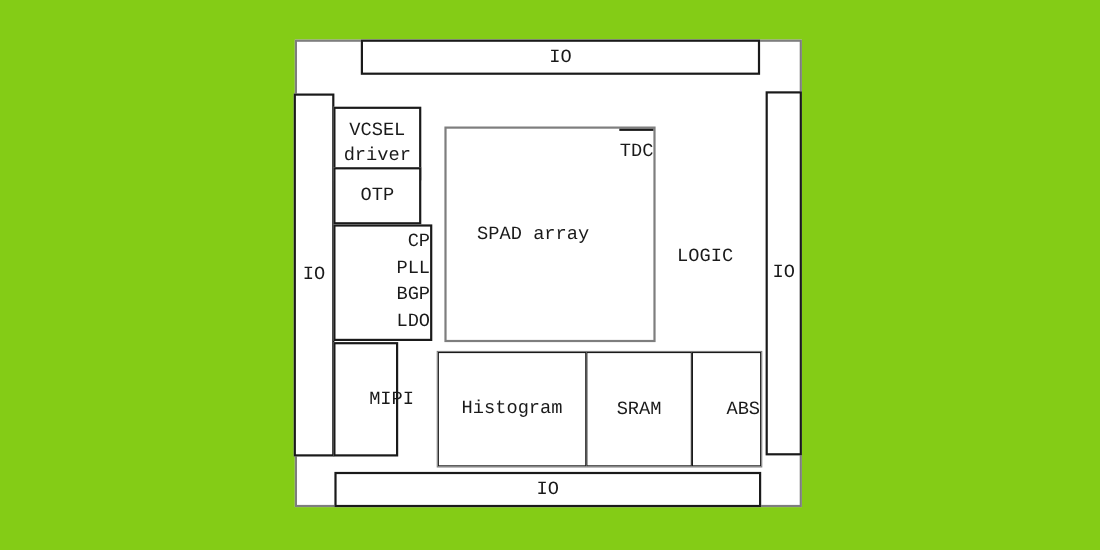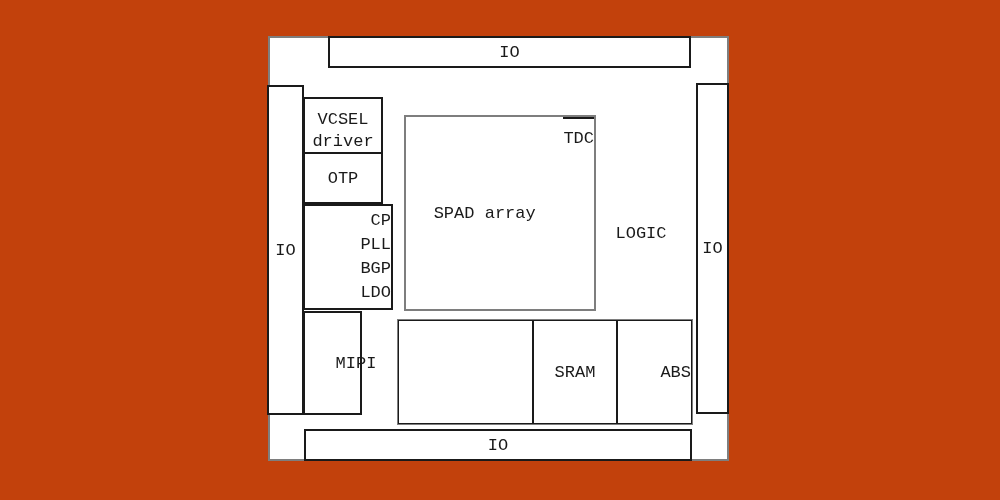--- a/index.html
+++ b/index.html
@@ -4,21 +4,21 @@
 <style>
   html, body {
     margin: 0;
     padding: 0;
     background: #ffffff;
   }
   .canvas {
     position: relative;
     width: 1000px;
     height: 500px;
-    background: #c2410c;
+    background: #84cc16;
     font-family: "Liberation Mono", "DejaVu Sans Mono", monospace;
     font-size: 17px;
     color: #1a1a1a;
     overflow: hidden;
   }
   .abs {
     position: absolute;
     box-sizing: border-box;
   }
   .box {
@@ -78,21 +78,21 @@
     box-sizing: border-box;
     border: 1px solid #1a1a1a;
     background: #ffffff;
     display: flex;
     flex-direction: column;
     align-items: center;
     justify-content: center;
     text-align: center;
   }
   #hist-cell { width: 135px; }
-  #sram-cell { width: 84px;  }
+  #sram-cell { width: 96px;  }
   #abs-cell  { flex: 1; align-items: flex-end;      }
 </style>
 </head>
 <body>
 
 <div class="canvas">
 
   <div id="chip" class="chip-outline"></div>
 
   <div id="io-top" class="box">
@@ -131,20 +131,21 @@
     </div>
     <div id="tdc-area">
       <span>TDC</span>
     </div>
   </div>
 
   <div id="logic-label" class="label">LOGIC</div>
 
   <div id="hist-group" class="abs">
     <div id="hist-cell" class="cell">
+      <div class="line">Histogram</div>
     </div>
     <div id="sram-cell" class="cell">
       <span>SRAM</span>
     </div>
     <div id="abs-cell" class="cell">
       <span>ABS</span>
     </div>
   </div>
 
 </div>

